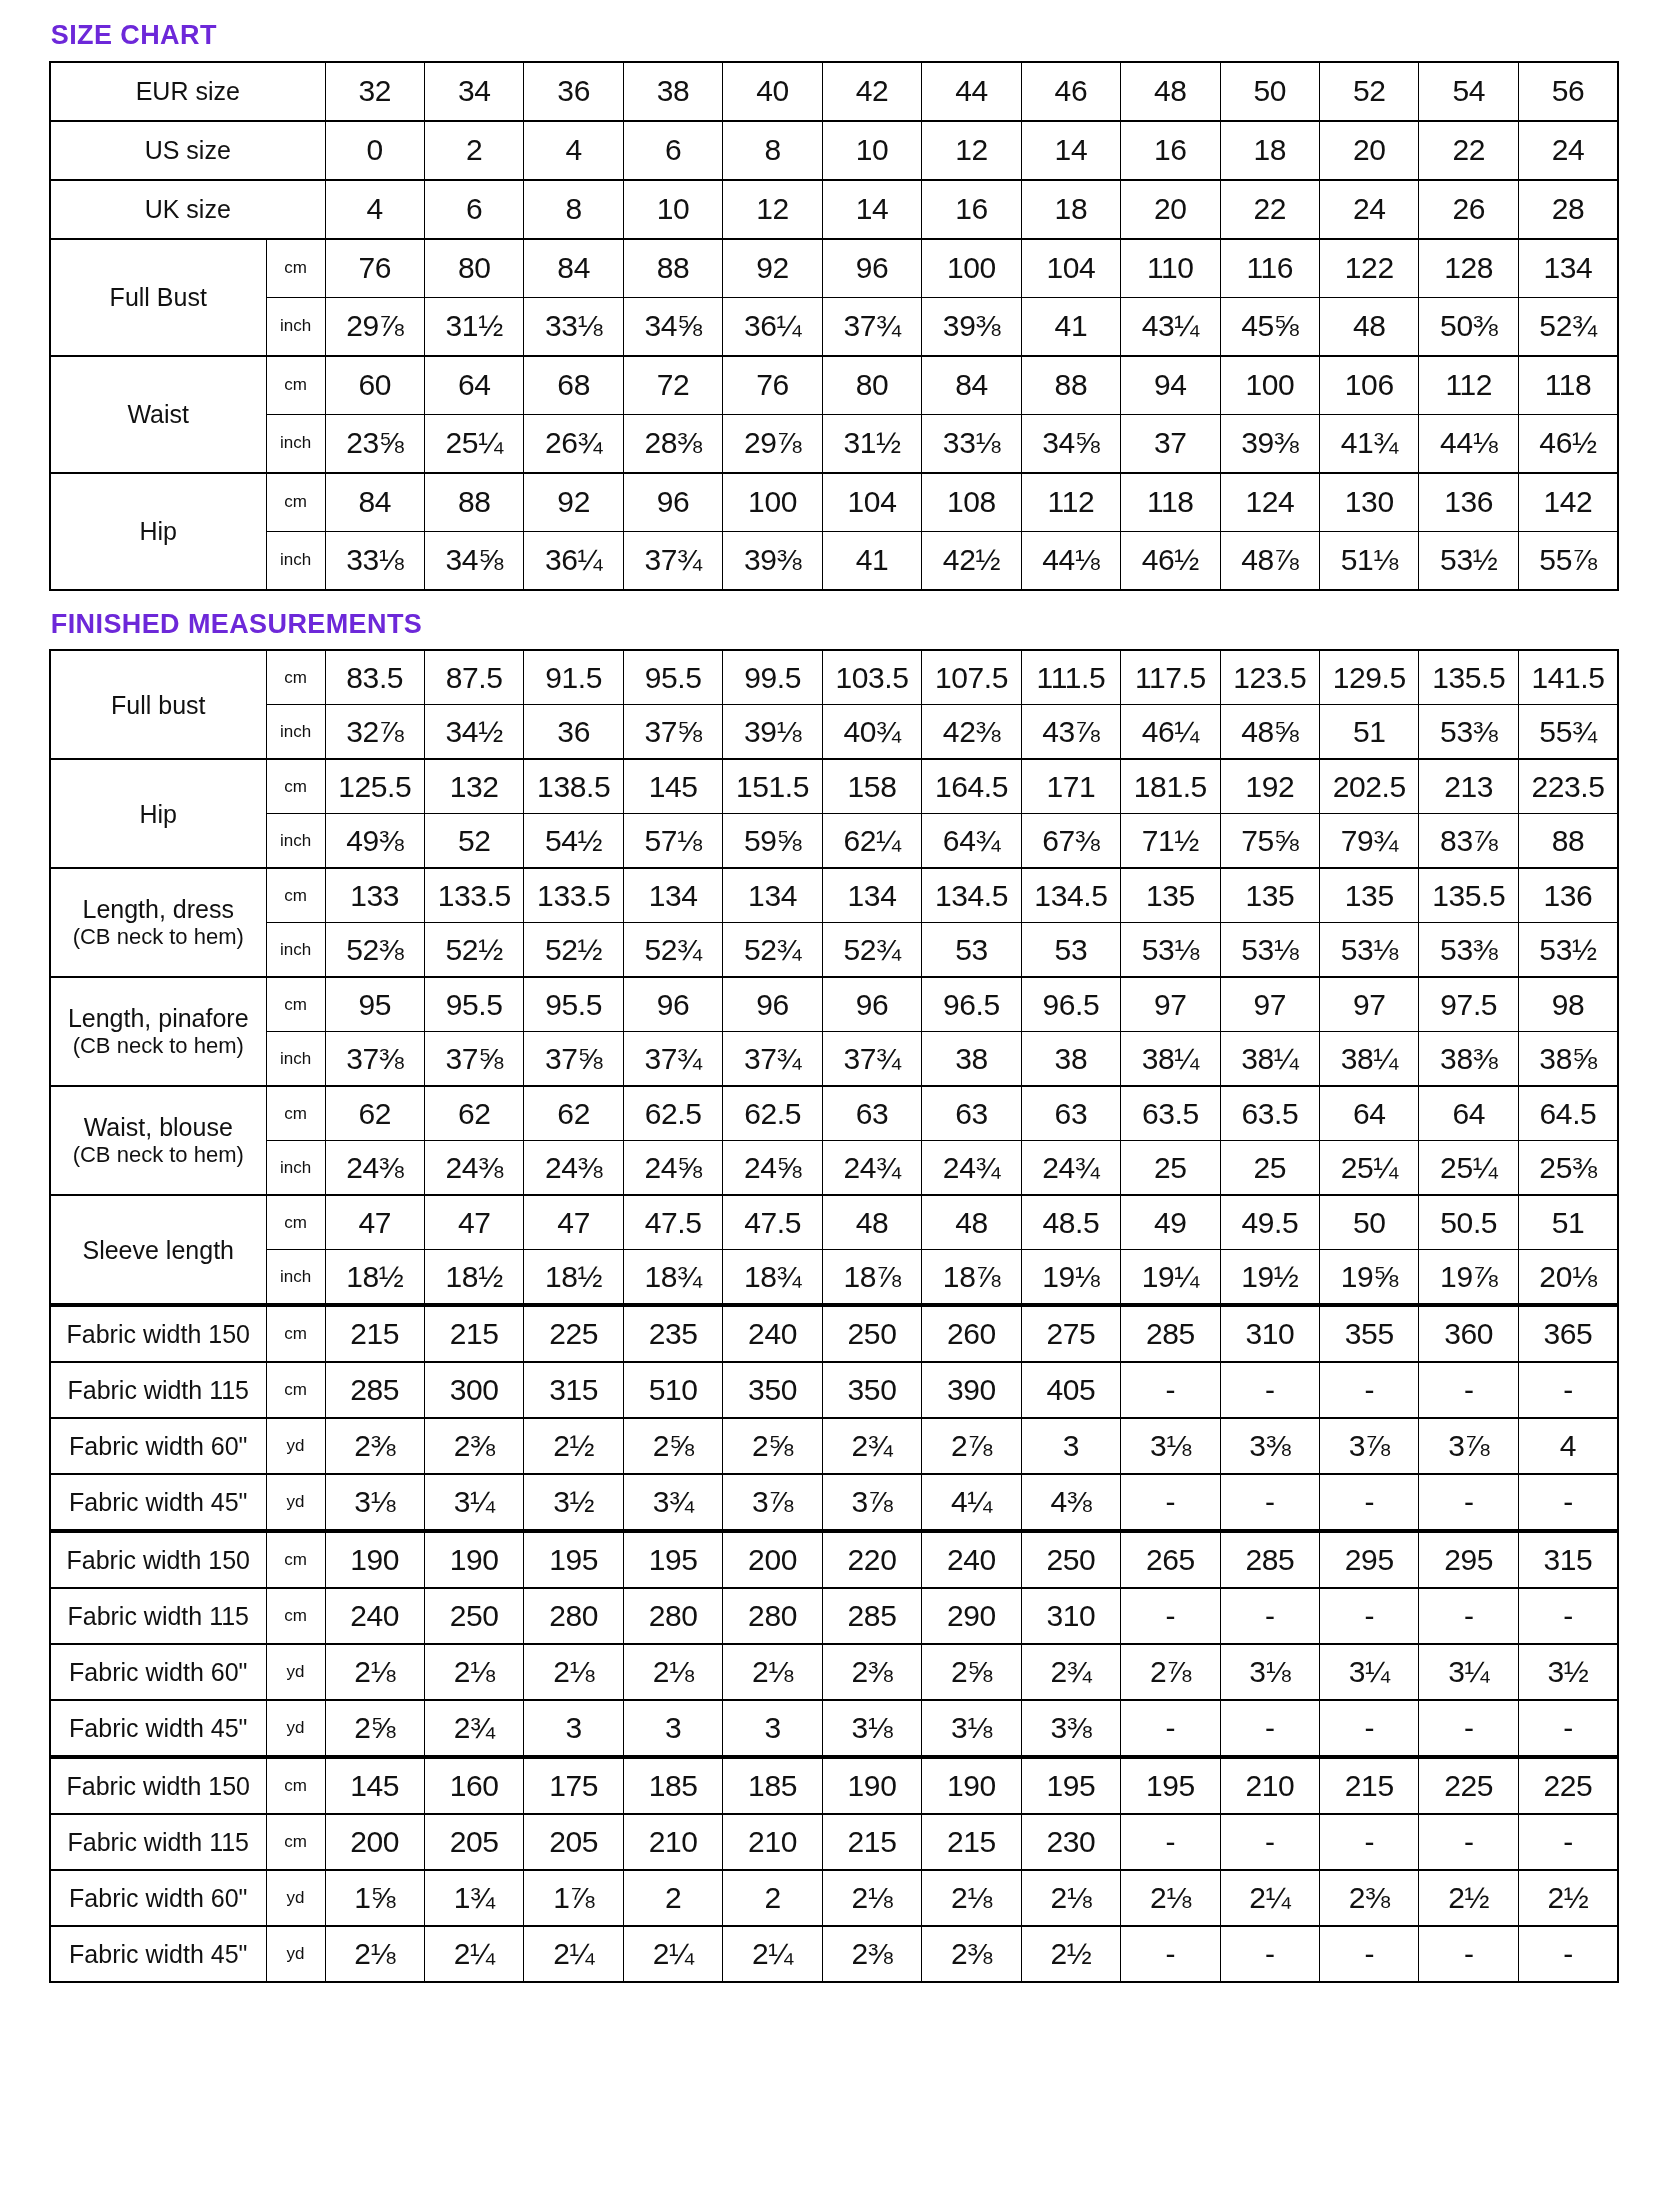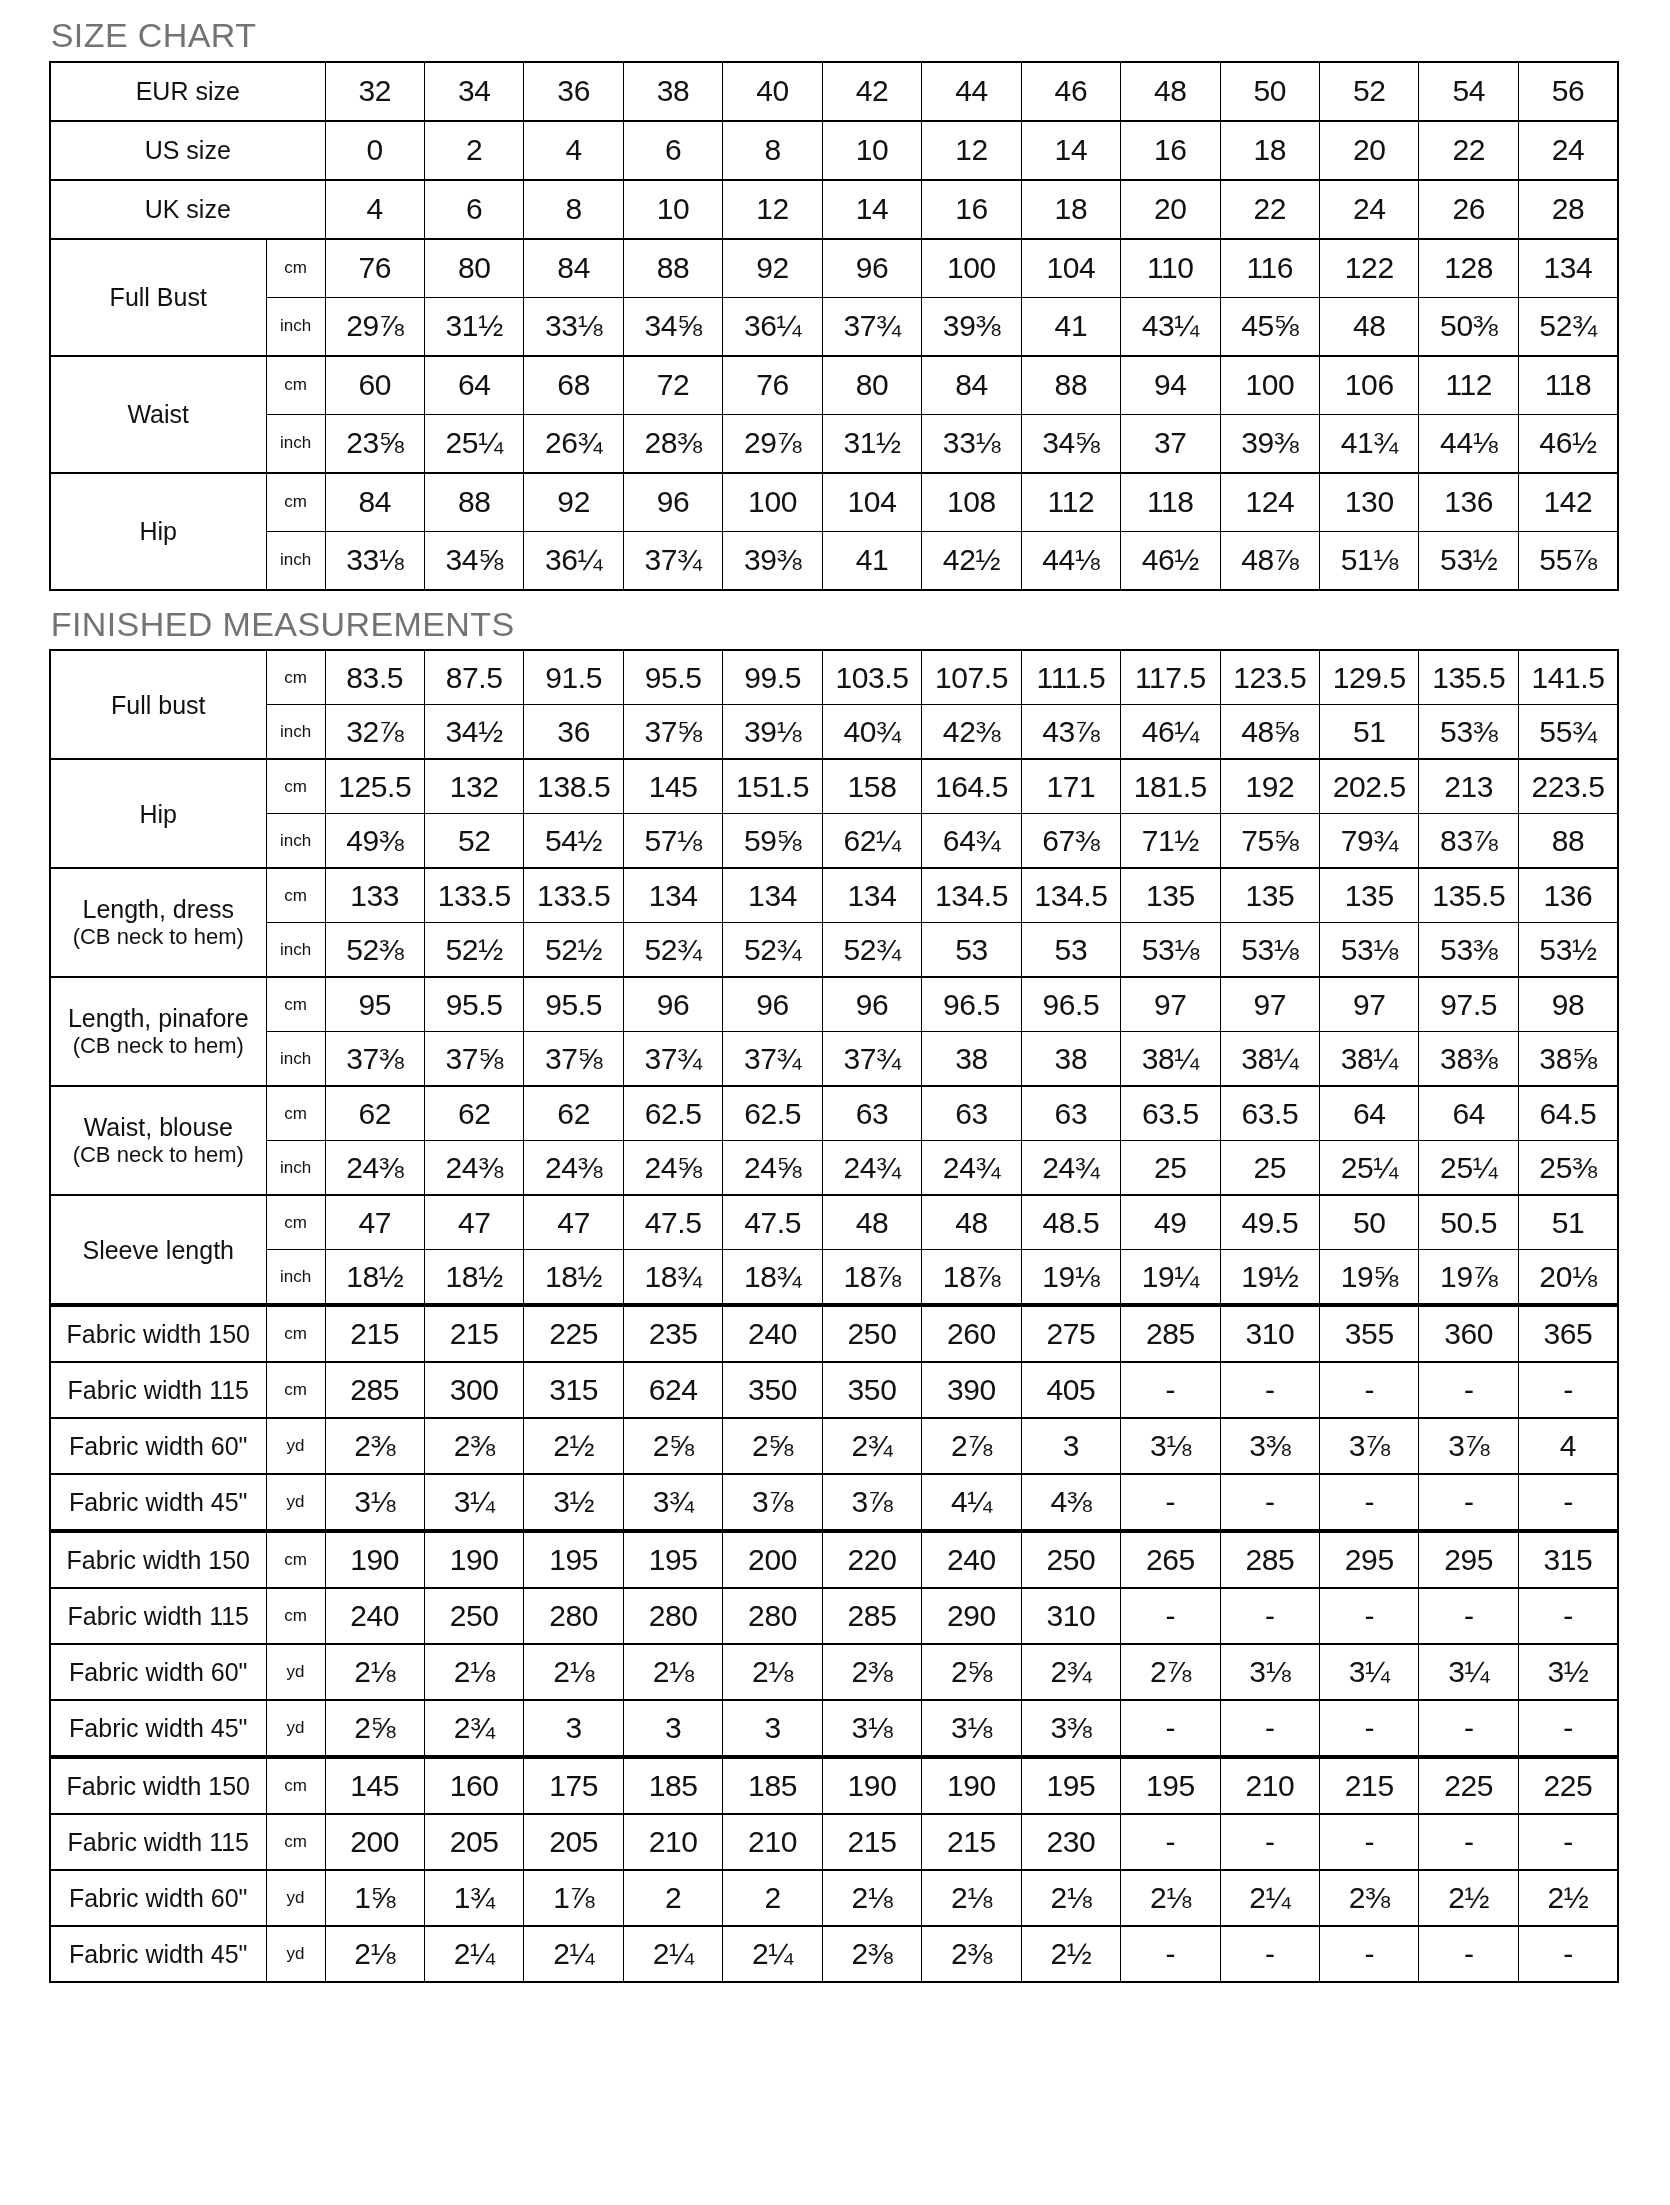--- a/index.html
+++ b/index.html
@@ -14,26 +14,26 @@
     font-family: "Liberation Sans", "DejaVu Sans", sans-serif;
     color: #111111;
   }
   .page {
     box-sizing: border-box;
     width: 1671px;
     height: 2205px;
     padding: 21.4px 52px 0 49px;
   }
   .sec-title {
-    font-size: 34px;
-    font-weight: normal;
+    font-size: 27px;
+    font-weight: bold;
     letter-spacing: 0.4px;
     line-height: 28.5px;
     margin: 19.6px 0 10.7px 1.8px;
-    color: #737373;
+    color: #6d28d9;
   }
   .sec-title:first-child { margin-top: 0; }
   table.grid {
     border-collapse: collapse;
     table-layout: fixed;
     width: 100%;
     border: 2.7px solid #000;
   }
   table.grid col.c-label { width: 216px; }
   table.grid col.c-unit  { width: 59px; }
@@ -470,21 +470,21 @@
           <td class="val">355</td>
           <td class="val">360</td>
           <td class="val">365</td>
         </tr>
         <tr class="gs">
           <td class="label">Fabric width 115</td>
           <td class="unit">cm</td>
           <td class="val">285</td>
           <td class="val">300</td>
           <td class="val">315</td>
-          <td class="val">624</td>
+          <td class="val">510</td>
           <td class="val">350</td>
           <td class="val">350</td>
           <td class="val">390</td>
           <td class="val">405</td>
           <td class="val">-</td>
           <td class="val">-</td>
           <td class="val">-</td>
           <td class="val">-</td>
           <td class="val">-</td>
         </tr>

